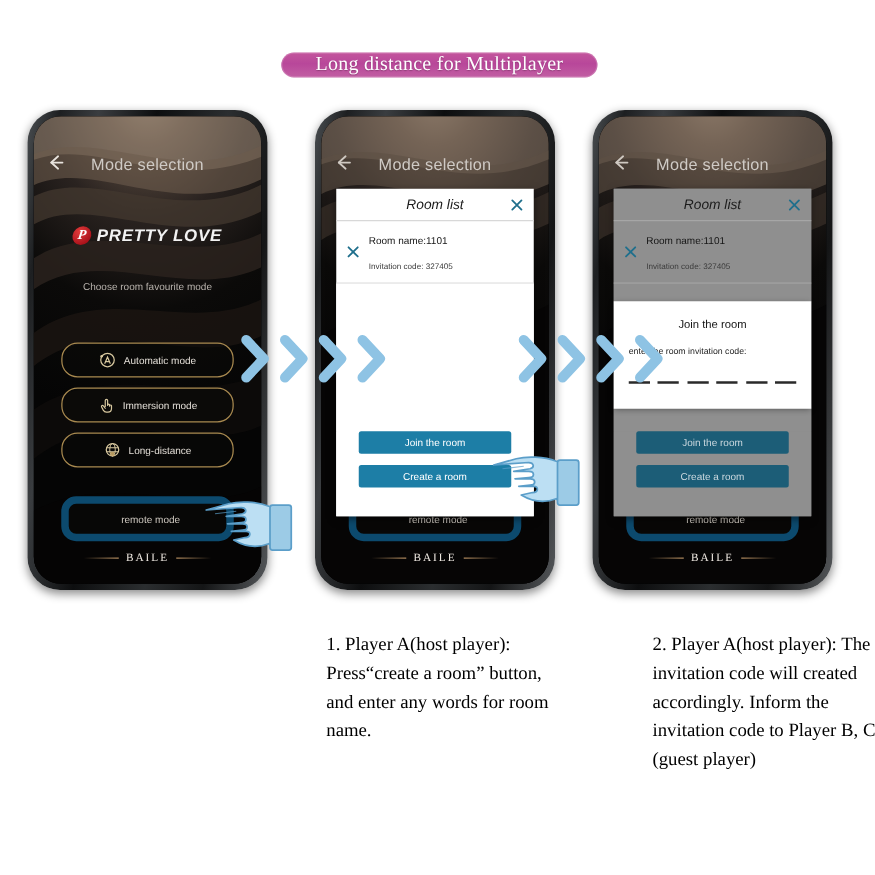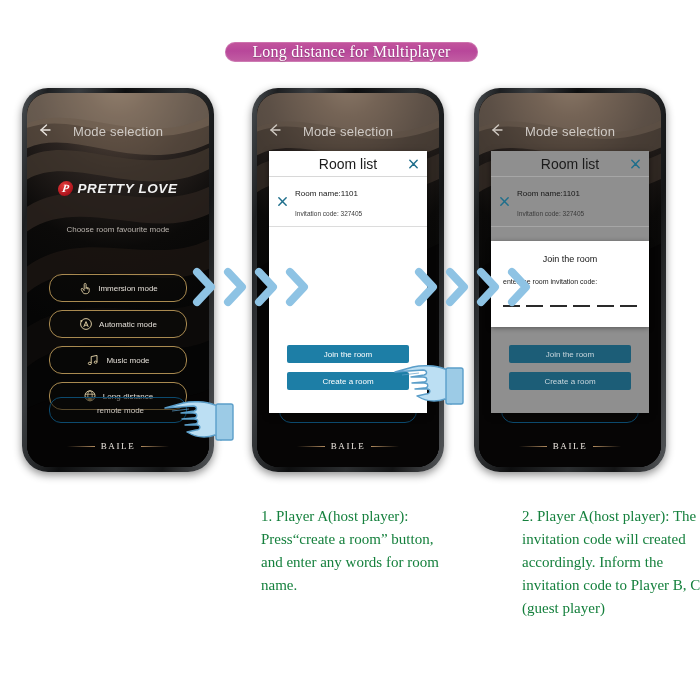--- a/index.html
+++ b/index.html
@@ -92,21 +92,21 @@
     border:1px solid #a98a50;border-radius:13px;
     background:rgba(12,10,8,.45);
     display:flex;align-items:center;justify-content:center;gap:6px;
   }
   .modebtn .mi{width:14px;height:14px;flex:0 0 14px;}
   .modebtn .mi svg{width:14px;height:14px;display:block;}
   .modebtn .ml{font-size:8px;color:#e2ddd6;white-space:nowrap;}
 
   .remotewrap{position:absolute;left:22px;right:22px;top:304px;}
   .remotebtn{
-    height:24px;border:1px solid #0c4a6e;border-radius:12px;
+    height:24px;border:6px solid #0c4a6e;border-radius:12px;
     background:rgba(10,9,7,.5);
     display:flex;align-items:center;justify-content:center;gap:5px;
   }
   .remotebtn .ml{font-size:8px;color:#cdc7bf;}
 
   .baile{
     position:absolute;left:0;right:0;bottom:16px;
     display:flex;align-items:center;justify-content:center;gap:6px;
   }
   .baile .ln{width:28px;height:1px;background:linear-gradient(90deg,rgba(180,140,100,0),#b08a5e);}
@@ -119,21 +119,21 @@
   
   .roomdlg{
     position:absolute;left:12px;right:12px;top:58px;
     background:#ffffff;
     box-shadow:0 2px 6px rgba(0,0,0,.5);
   }
   .roomdlg .hd{
     position:relative;height:25px;border-bottom:1px solid #d8d8d8;
     display:flex;align-items:center;justify-content:center;
   }
-  .roomdlg .hd .t{font-size:14px;color:#1a1a1a;}
+  .roomdlg .hd .t{font-size:11px;color:#1a1a1a;font-style:italic;}
   .roomdlg .hd .x{
     position:absolute;right:8px;top:50%;transform:translateY(-50%);
     width:11px;height:11px;
   }
   .roomdlg .hd .x svg,.roomrow .x svg{width:100%;height:100%;display:block;}
   .roomrow{
     display:flex;align-items:center;gap:7px;
     padding:4px 8px 5px 8px;border-bottom:1px solid #dcdcdc;
   }
   .roomrow .x{width:11px;height:11px;flex:0 0 11px;}
@@ -179,21 +179,21 @@
   
   .hand{position:absolute;}
   #hand1{left:163px;top:391px;width:72px;height:56px;}
   #hand2{left:393px;top:355px;width:72px;height:56px;}
   .hand svg{width:100%;height:100%;display:block;}
 
   
   .caption{
     position:absolute;
     font-family:"Liberation Serif", serif;
-    font-size:15px;line-height:23px;color:#15803d;
+    font-size:15px;line-height:23px;color:#000000;
   }
   #caption1{left:261px;top:505px;width:185px;}
   #caption2{left:486px;top:505px;width:200px;margin-left:36px;}
 </style>
 </head>
 <body>
 
 <div class="stage">
 
   <div class="banner">
@@ -231,47 +231,37 @@
         <span class="word">PRETTY LOVE</span>
       </div>
 
       <div class="choose">Choose room favourite mode</div>
 
       <div class="modes">
 
         <div class="modebtn">
           <span class="mi">
             <svg viewBox="0 0 14 14" aria-hidden="true">
-              <path d="M6.2 8.2 V3.4 a.95.95 0 0 1 1.9 0 V7.4 M8.1 7.1 a.8.8 0 0 1 1.6 0 V8 M9.7 7.5 a.8.8 0 0 1 1.5 0 V9.8 c0 1.7-1.2 2.9-2.9 2.9 H7.1 c-1.3 0-2-0.7-2.5-1.6 L3.3 8.6 a.85.85 0 0 1 1.4-.95 L6.2 9.6" fill="none" stroke="#d8c89f" stroke-width=".95" stroke-linecap="round" stroke-linejoin="round"></path>
-            </svg>
-          </span>
-          <span class="ml">Immersion mode</span>
+              <circle cx="7" cy="7" r="5.4" fill="none" stroke="#d8c89f" stroke-width="1"></circle>
+              <path d="M4.9 9.6 L7 4.6 L9.1 9.6 M5.7 8.2 H8.3" fill="none" stroke="#d8c89f" stroke-width="1" stroke-linecap="round"></path>
+              <circle cx="2.3" cy="4" r="1" fill="#d8c89f"></circle>
+            </svg>
+          </span>
+          <span class="ml">Automatic mode</span>
         </div>
 
         <div class="modebtn">
           <span class="mi">
             <svg viewBox="0 0 14 14" aria-hidden="true">
-              <circle cx="7" cy="7" r="5.4" fill="none" stroke="#d8c89f" stroke-width="1"></circle>
-              <path d="M4.9 9.6 L7 4.6 L9.1 9.6 M5.7 8.2 H8.3" fill="none" stroke="#d8c89f" stroke-width="1" stroke-linecap="round"></path>
-              <circle cx="2.3" cy="4" r="1" fill="#d8c89f"></circle>
-            </svg>
-          </span>
-          <span class="ml">Automatic mode</span>
-        </div>
-
-        <div class="modebtn">
-          <span class="mi">
-            <svg viewBox="0 0 14 14" aria-hidden="true">
-              <path d="M5.2 10.2 V3.6 L11 2.4 V9" fill="none" stroke="#d8c89f" stroke-width="1" stroke-linejoin="round"></path>
-              <ellipse cx="3.8" cy="10.4" rx="1.5" ry="1.2" fill="none" stroke="#d8c89f" stroke-width="1"></ellipse>
-              <ellipse cx="9.6" cy="9.2" rx="1.4" ry="1.1" fill="none" stroke="#d8c89f" stroke-width="1"></ellipse>
-            </svg>
-          </span>
-          <span class="ml">Music mode</span>
-        </div>
+              <path d="M6.2 8.2 V3.4 a.95.95 0 0 1 1.9 0 V7.4 M8.1 7.1 a.8.8 0 0 1 1.6 0 V8 M9.7 7.5 a.8.8 0 0 1 1.5 0 V9.8 c0 1.7-1.2 2.9-2.9 2.9 H7.1 c-1.3 0-2-0.7-2.5-1.6 L3.3 8.6 a.85.85 0 0 1 1.4-.95 L6.2 9.6" fill="none" stroke="#d8c89f" stroke-width=".95" stroke-linecap="round" stroke-linejoin="round"></path>
+            </svg>
+          </span>
+          <span class="ml">Immersion mode</span>
+        </div>
+
 
         <div class="modebtn">
           <span class="mi">
             <svg viewBox="0 0 14 14" aria-hidden="true">
               <circle cx="7" cy="6.8" r="5" fill="none" stroke="#d8c89f" stroke-width="1"></circle>
               <ellipse cx="7" cy="6.8" rx="2.2" ry="5" fill="none" stroke="#d8c89f" stroke-width=".8"></ellipse>
               <path d="M2.2 5.2 H11.8 M2.2 8.4 H11.8" stroke="#d8c89f" stroke-width=".8"></path>
               <rect x="5.3" y="8.6" width="3.2" height="3.2" fill="#c9a86a" opacity=".9"></rect>
             </svg>
           </span>

